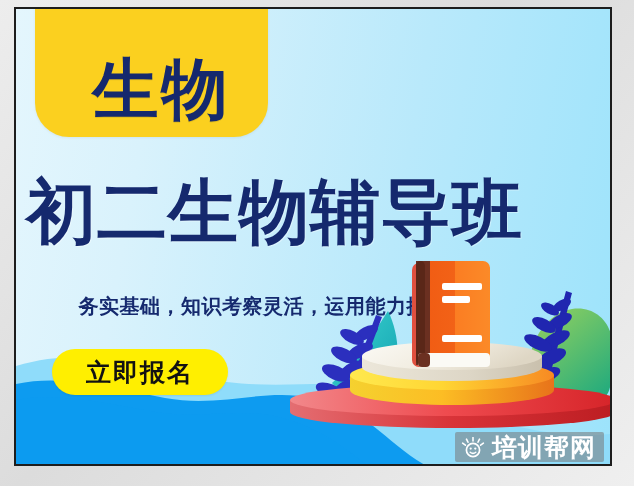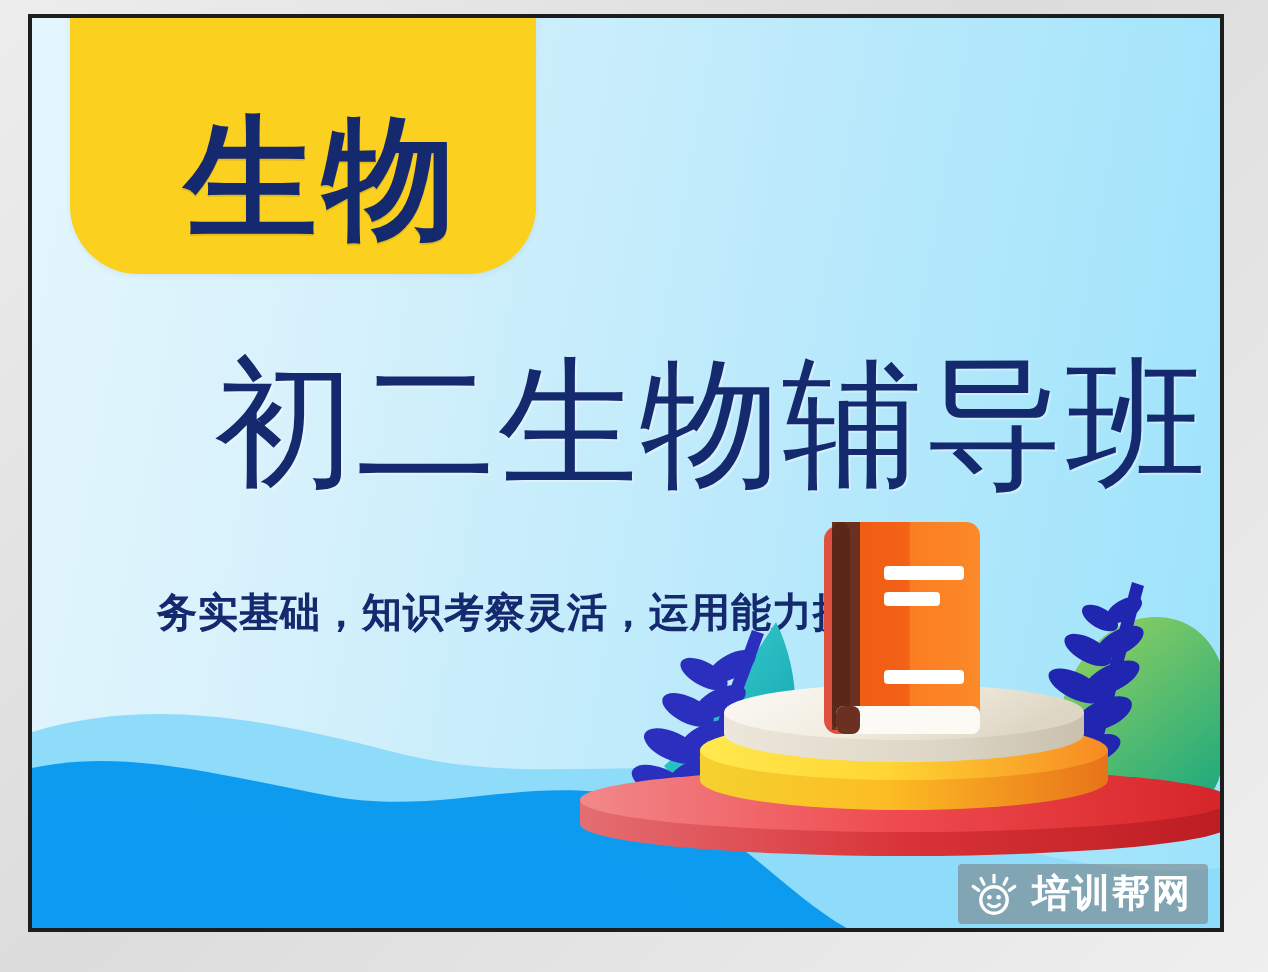--- a/index.html
+++ b/index.html
@@ -71,25 +71,25 @@
     text-shadow: 0 1px 0 rgba(0,0,0,.10);
     margin-left: 20px;
   }
 
   
   #headline {
     position: absolute;
     left: 10px;
     top: 168px;
     width: 578px;
-    text-align: right;
+    text-align: left;
     font-family: "DejaVu Sans", "Liberation Sans", sans-serif;
     font-size: 70px;
     line-height: 1;
-    font-weight: 400;
+    font-weight: 700;
     color: #15296e;
     letter-spacing: 1px;
     white-space: nowrap;
     text-shadow: 1px 1px 0 rgba(255,255,255,.35);
   }
 
   
   #subtitle {
     position: absolute;
     left: 12px;
@@ -195,21 +195,21 @@
     height: 30px;
     padding: 0 8px 0 6px;
     display: flex;
     align-items: center;
     gap: 7px;
     background: rgba(120,120,120,.55);
     border-radius: 2px;
   }
   #watermark-text {
     font-family: "DejaVu Sans", "Liberation Sans", sans-serif;
-    font-size: 19px;
+    font-size: 25px;
     font-weight: 700;
     color: #ffffff;
     letter-spacing: 1px;
     line-height: 1;
     white-space: nowrap;
   }
 </style>
 </head>
 <body>
 
@@ -228,20 +228,23 @@
       </svg>
 
       <div id="subject-badge">
         <span id="subject-badge-text">生物</span>
       </div>
 
       <div id="headline">初二生物辅导班</div>
 
       <div id="subtitle">务实基础，知识考察灵活，运用能力提升</div>
 
+      <button id="cta-button">
+        <span id="cta-button-label">立即报名</span>
+      </button>
 
       <div id="illustration">
 
         <svg id="leaf-left" class="leaf-svg" width="120" height="116" viewBox="0 0 120 116">
           <defs>
             <linearGradient id="tealGrad" x1="0" y1="0" x2="1" y2="1">
               <stop offset="0%" stop-color="#3fd6d0"></stop>
               <stop offset="100%" stop-color="#0f9fb0"></stop>
             </linearGradient>
           </defs>

